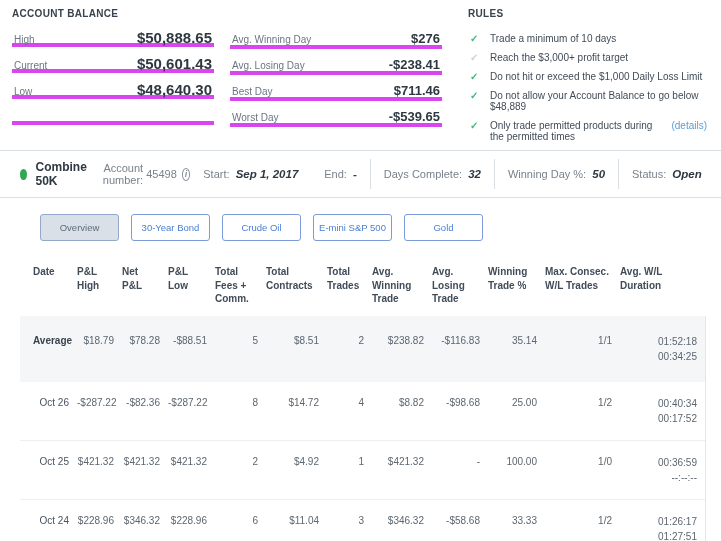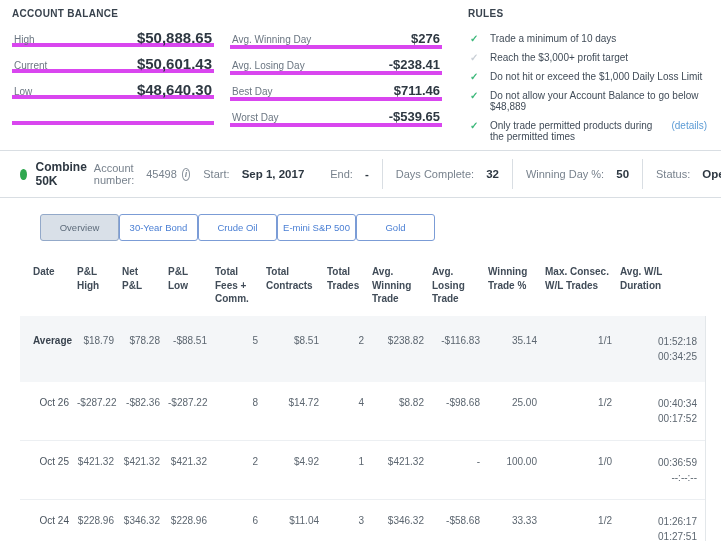--- a/index.html
+++ b/index.html
@@ -26,30 +26,30 @@
   .rule-check { width:22px; font-size:10px; font-weight:bold; color:var(--green-check); flex:0 0 22px; padding-left:2px; }
   .rule-check.off { color:var(--gray-check); }
   .rule-link { color:var(--link-blue); text-decoration:none; margin-left:3px; }
 
   .hr { border-top:1px solid #d9dee3; }
 
   .account-bar { height:46px; display:flex; align-items:center; justify-content:space-between; padding:0 10px 0 20px; }
   .ab-left { display:flex; align-items:center; }
   .dot { width:11px; height:11px; border-radius:50%; background:var(--dot-green); margin-right:9px; }
   .combine-name { font-size:12px; font-weight:bold; color:#2e3842; margin-right:7px; }
-  .acct-label, .acct-num { font-size:11px; color:#78828d; }
+  .acct-label, .acct-num { font-size:11px; color:#78828d;text-align:right; }
   .acct-num { margin-left:3px; margin-right:5px; }
   .info-icon { width:13px; height:13px; border:1px solid #8b949e; border-radius:50%; color:#8b949e;
     font-size:9px; line-height:11px; text-align:center; font-style:italic; font-weight:bold; cursor:pointer; }
   .ab-right { display:flex; align-items:center; height:100%; }
   .bar-stat { font-size:11px; color:#78828d; white-space:nowrap; padding:0 13px; }
-  .bar-stat b { color:#2e3842; font-size:11.5px; margin-left:9px; }
+  .bar-stat b { color:#2e3842; font-size:11.5px; margin-left:3px;font-style:italic; }
   .bar-divider { width:1px; height:30px; background:#d9dee3; }
 
-  .tabs { display:flex; gap:0; margin:16px 0 0 20px;padding-left:20px; }
+  .tabs { display:flex; gap:12px; margin:16px 0 0 20px;padding-left:20px; }
   .tab { width:79px; height:27px; border:1px solid #7b9cd6; border-radius:3px; background:#fff;
     color:var(--tab-blue); font-size:9.5px; display:flex; align-items:center; justify-content:center;
     cursor:pointer; font-family:inherit; }
   .tab.active { background:#d9e0e8; color:#5d6b7a; border-color:#93a9c9; }
 
   .table { margin:16px 15px 0 20px; }
   .tbody { border-right:1px solid #e3e7ea; }
   .trow { display:grid; padding:8px 0 8px 13px;
     grid-template-columns:44px 45px 46px 47px 51px 61px 45px 60px 56px 57px 75px 1fr; }
   .trow > div { padding-right:8px; font-size:10px; line-height:1.35; }

